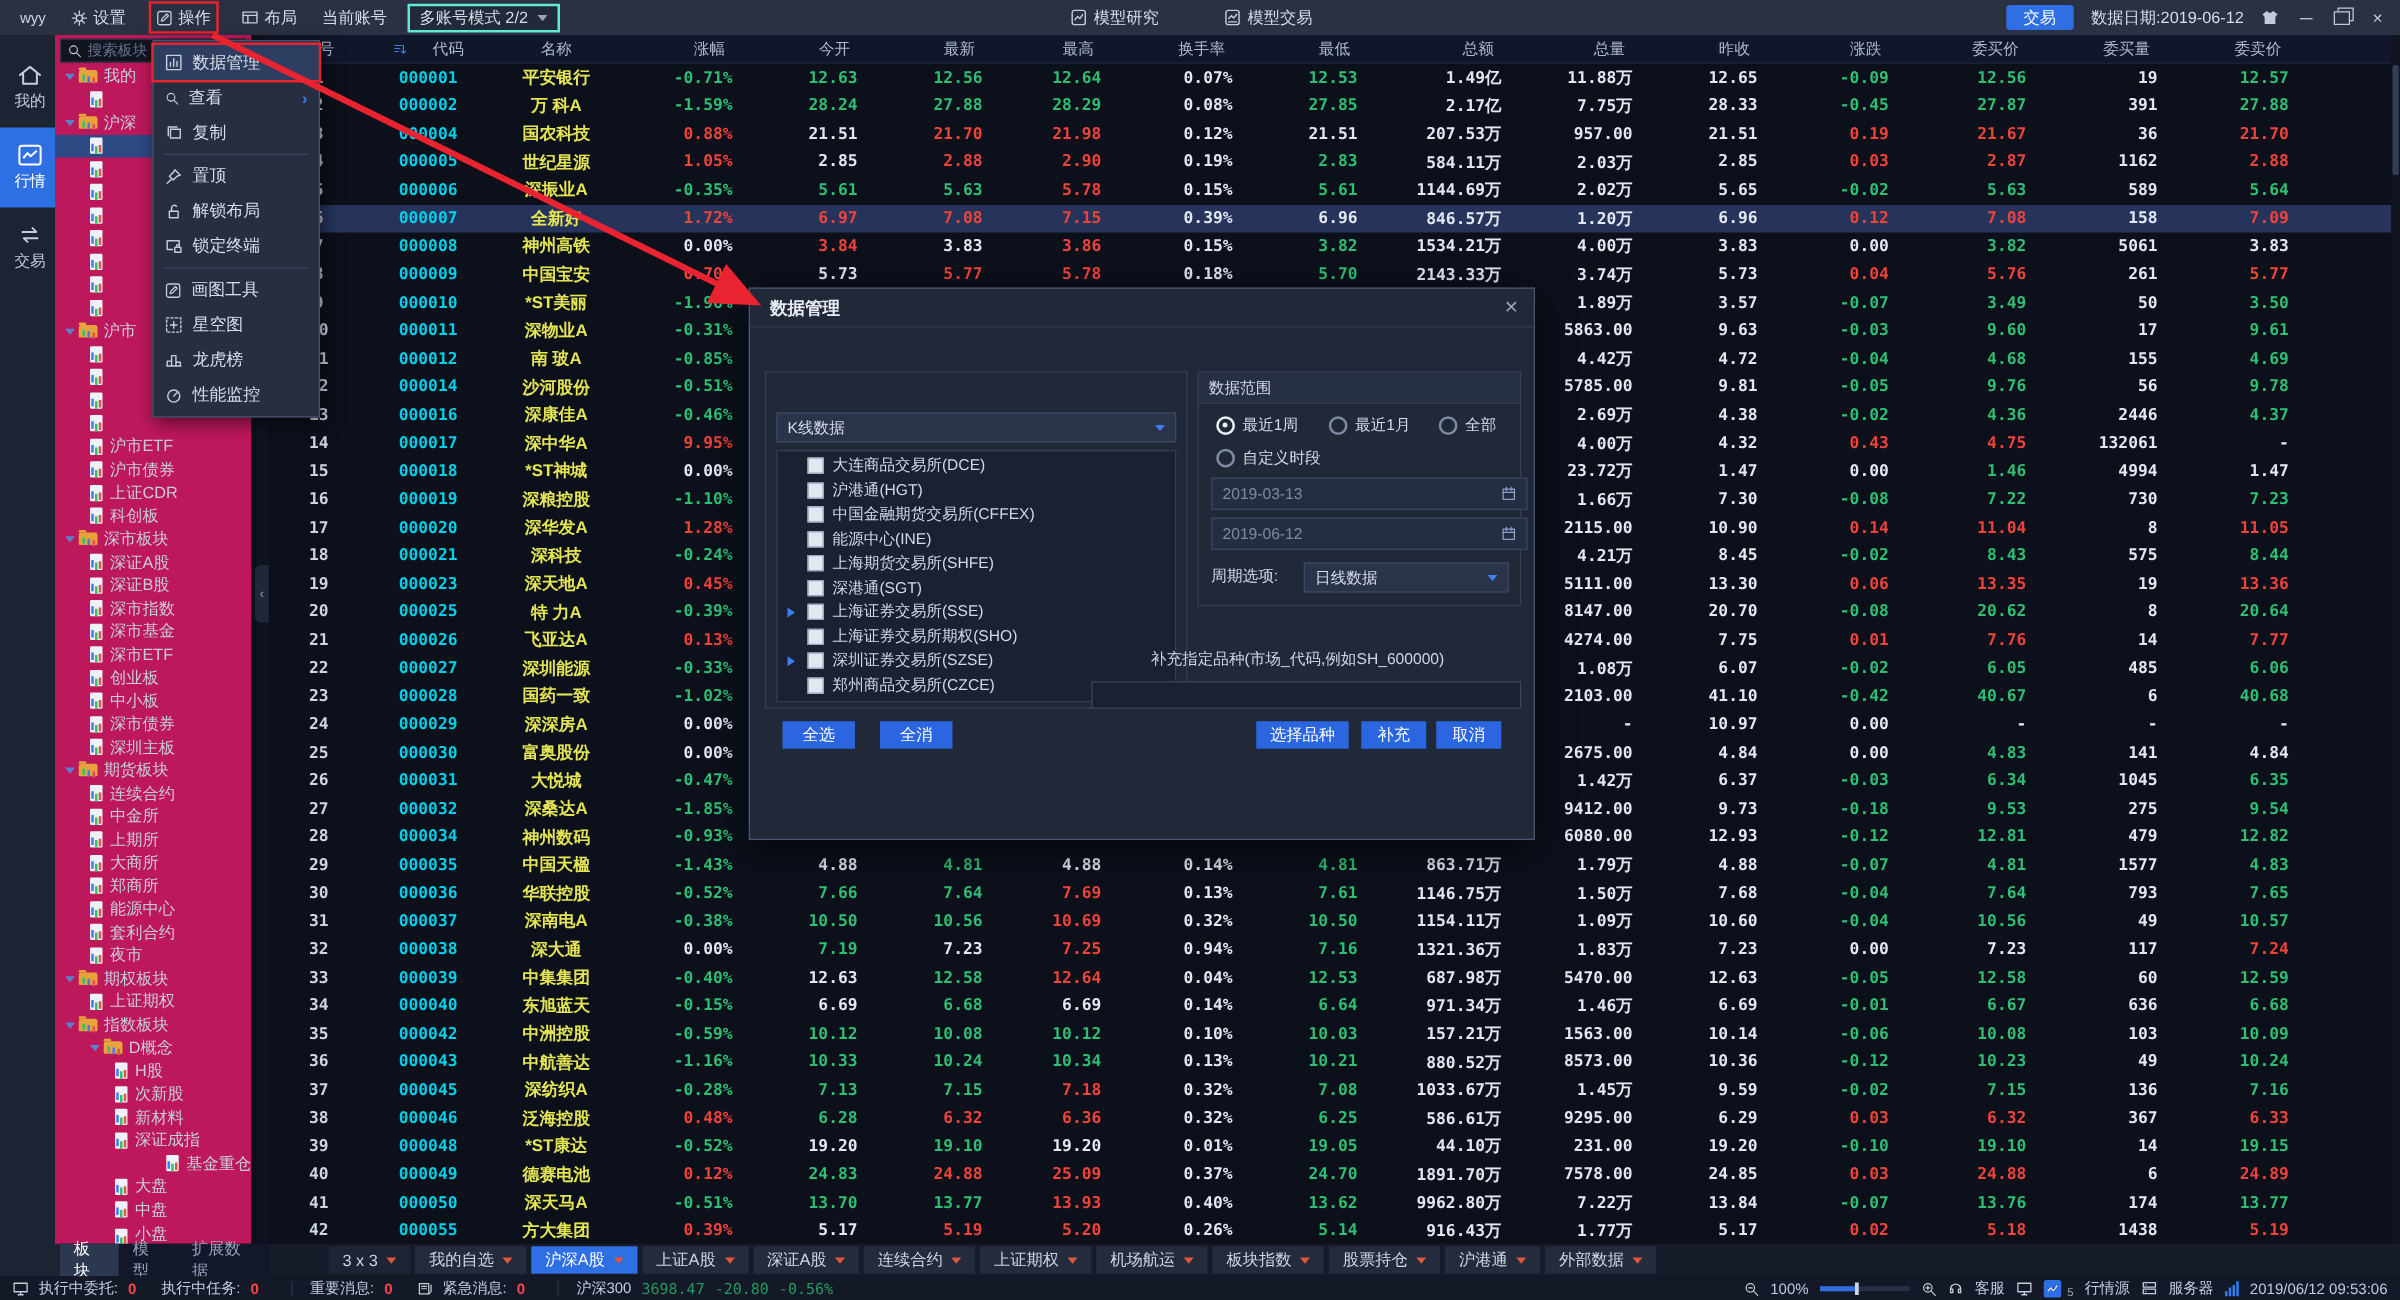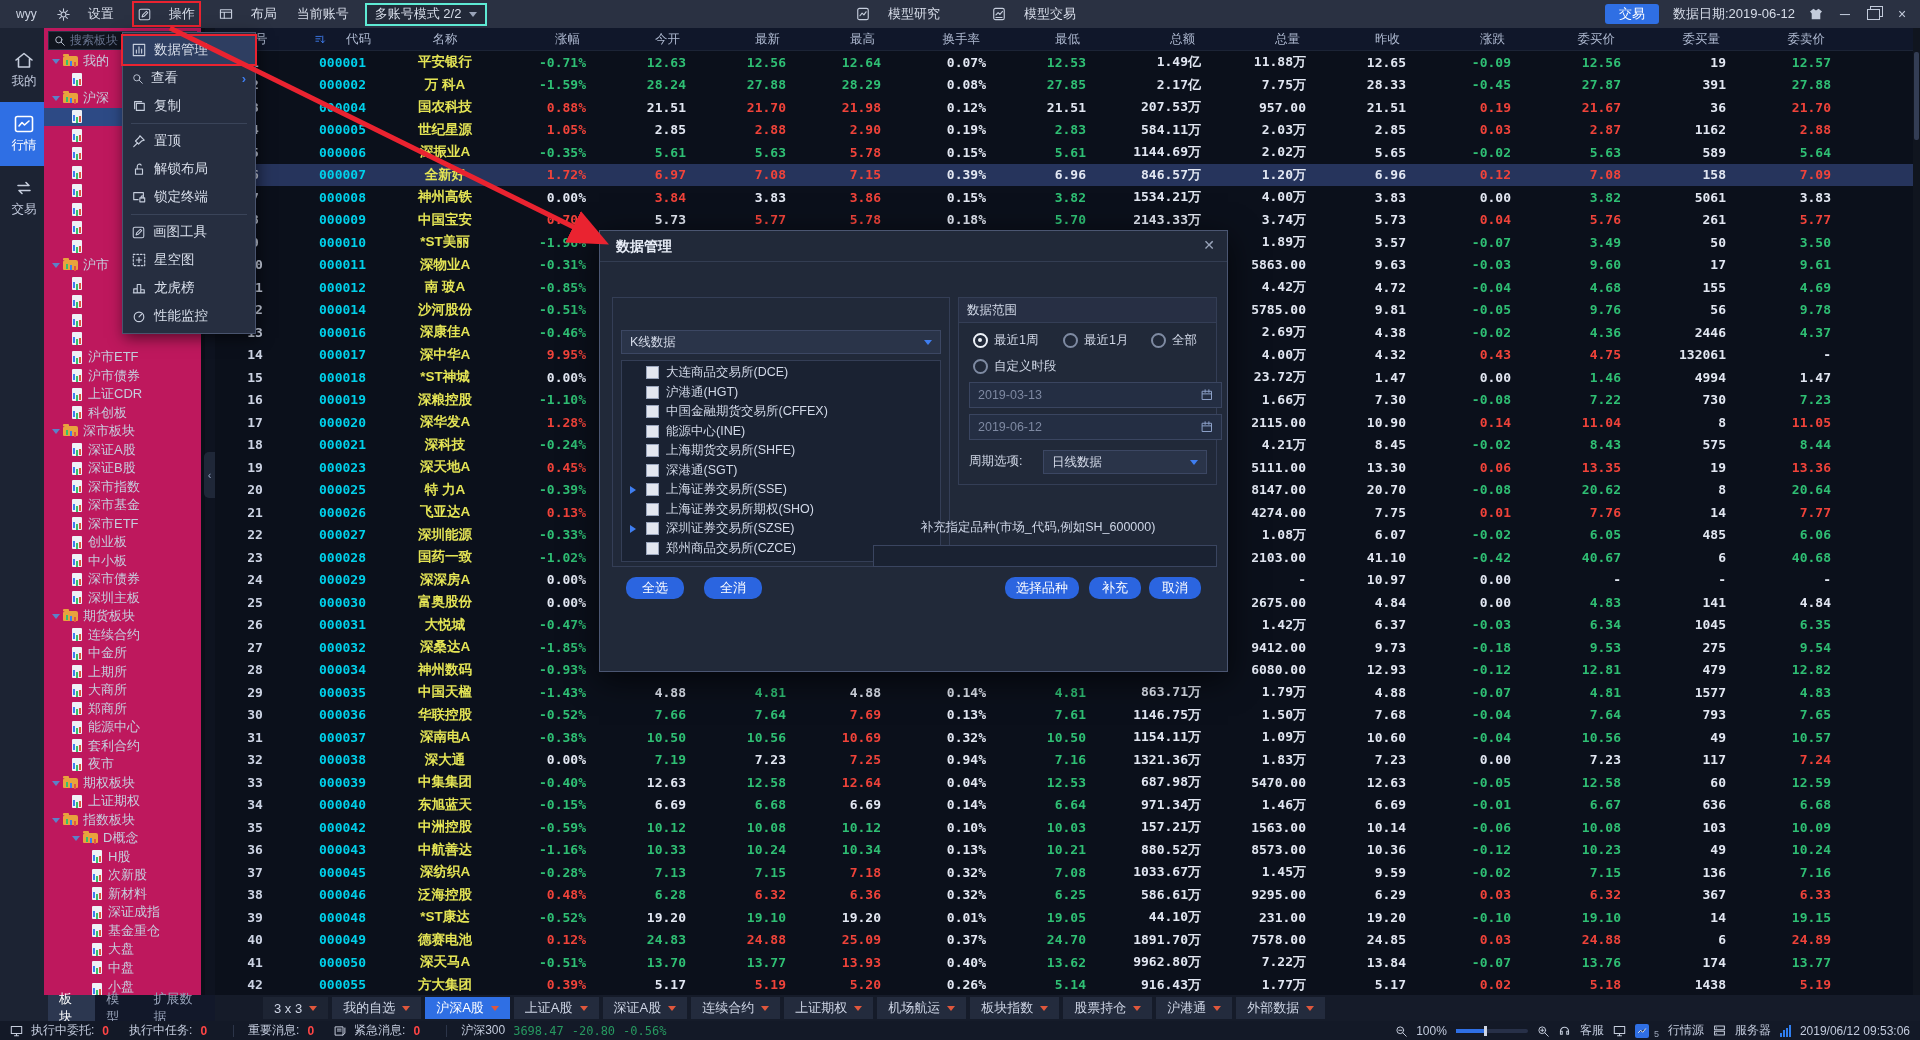--- a/index.html
+++ b/index.html
@@ -8,21 +8,21 @@
   .abs{position:absolute}
   svg{display:block}
   .icon{display:inline-flex;align-items:center;justify-content:center}
   .icon svg{stroke:#c6cedd;fill:none;stroke-width:1.3;stroke-linecap:round;stroke-linejoin:round}
   .red-box{outline:2px solid #ea2330}
 
   
   #topbar{left:0;top:0;width:1920px;height:28px;background:#2a3142;display:flex;align-items:center;
           font-size:13px;color:#d7dde9;z-index:5}
   .tb-left{display:flex;align-items:center;padding-left:16px;gap:16px}
-  .tb-item{display:flex;align-items:center;gap:18px;padding:2px 4px;white-space:nowrap}
+  .tb-item{display:flex;align-items:center;gap:5px;padding:2px 4px;white-space:nowrap}
   .tb-user{font-size:12px;color:#cdd4e2}
   .tb-acct{display:flex;align-items:center;gap:8px;border:2px solid #5eead4;height:19px;padding:0 8px;background:#222938}
   .tb-center{position:absolute;left:852px;top:0;height:28px;display:flex;align-items:center;gap:44px}
   .tb-right{margin-left:auto;display:flex;align-items:center;gap:14px;padding-right:10px}
   .tb-trade{background:#2f6fe4;color:#fff;border-radius:3px;height:20px;display:flex;align-items:center;padding:0 14px}
   .winbtn{color:#c3cbdb;font-size:14px;width:16px;text-align:center}
   .winmax{width:11px;height:9px;border:1px solid #c3cbdb;box-shadow:3px -3px 0 -1px #2a3142,3px -3px 0 0 #c3cbdb}
   .caret-down{width:0;height:0;border:4px solid transparent;border-top:5px solid #9aa4b8;margin-top:4px}
 
   
@@ -97,21 +97,21 @@
   #cblist{position:absolute;left:8px;top:62px;width:318px;height:198px;background:#1a2232;border:1px solid #343e56;padding-top:2px}
   .cbrow{height:19.5px;display:flex;align-items:center;gap:7px;padding-left:24px;color:#d2d9e8;font-size:12.5px;position:relative}
   .exp{position:absolute;left:8px;width:0;height:0;border:4px solid transparent;border-left:6px solid #3f7ef0}
   .cbox{width:11px;height:11px;background:#e3e7f0;border:1px solid #9aa5bb;flex:none}
   .rad{width:11px;height:11px;border-radius:50%;border:2px solid #7e8aa2;flex:none;position:relative}
   .rad.on{border-color:#edf1f8}
   .rad.on::after{content:"";position:absolute;left:2.5px;top:2.5px;width:4px;height:4px;border-radius:50%;background:#edf1f8}
   .radrow{position:absolute;display:flex;align-items:center;gap:6px;color:#d2d9e8;font-size:12.5px}
   .dateinp{position:absolute;left:10px;width:235px;height:24px;background:#242e43;border:1px solid #3a4560;
            color:#7e89a2;display:flex;align-items:center;padding:0 8px;font-size:12.5px}
-  .dbtn{position:absolute;background:#2b65e0;color:#fff;border-radius:10px;height:22px;display:flex;
+  .dbtn{position:absolute;background:#2b65e0;color:#fff;border-radius:0;height:22px;display:flex;
         align-items:center;justify-content:center;font-size:13px}
   #dlg-hint{position:absolute;left:260px;top:288px;width:356px;text-align:center;color:#cdd5e6;font-size:12.5px}
   #dlg-input{position:absolute;left:273px;top:314px;width:342px;height:20px;background:#1a2232;border:1px solid #3a4560}
 
   
   #ltabs{left:48px;top:995px;width:167px;height:26px;background:#12182a;display:flex;font-size:13px;color:#98a3ba;z-index:4}
   .ltab{padding:0 11px;display:flex;align-items:center}
   .ltab.active{background:#2c3750;color:#fff}
   #btabs{left:215px;top:995px;width:1705px;height:26px;background:#151b29;display:flex;align-items:center;font-size:13px;z-index:4}
   .btab{height:22px;display:flex;align-items:center;gap:7px;padding:0 11px;margin-right:4px;background:#232b3d;color:#cfd6e6;white-space:nowrap}
@@ -439,21 +439,21 @@
         <span>次新股</span>
       </div>
       <div class="trow" style="padding-left: 48px;">
         <span class="idoc"></span>
         <span>新材料</span>
       </div>
       <div class="trow" style="padding-left: 48px;">
         <span class="idoc"></span>
         <span>深证成指</span>
       </div>
-      <div class="trow" style="padding-left: 48px;">
+      <div class="trow" style="padding-left: 48px; justify-content: flex-end;">
         <span class="idoc"></span>
         <span>基金重仓</span>
       </div>
       <div class="trow" style="padding-left: 48px;">
         <span class="idoc"></span>
         <span>大盘</span>
       </div>
       <div class="trow" style="padding-left: 48px;">
         <span class="idoc"></span>
         <span>中盘</span>

